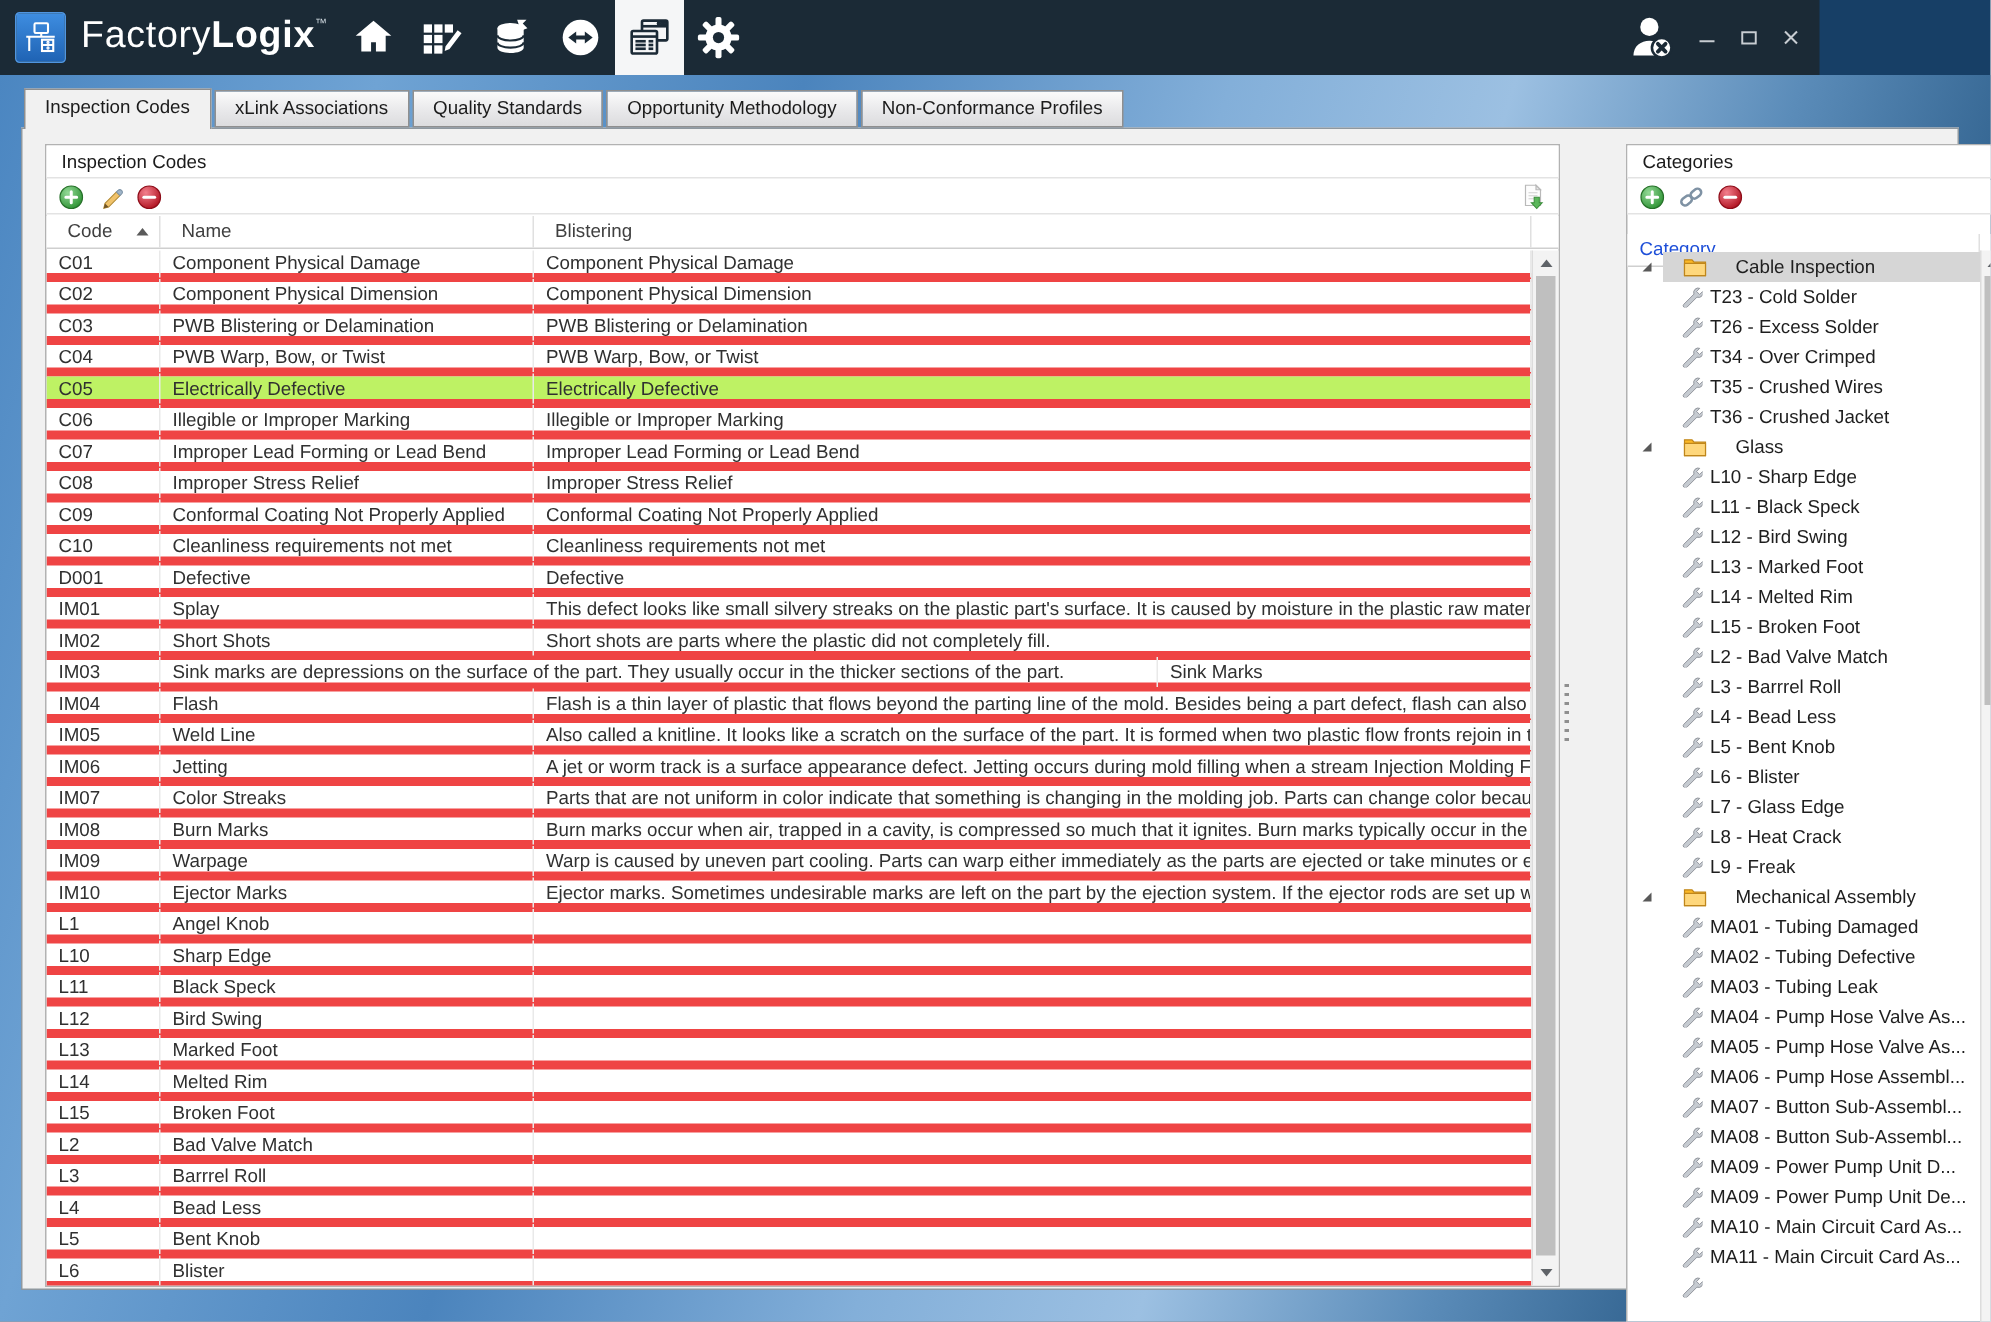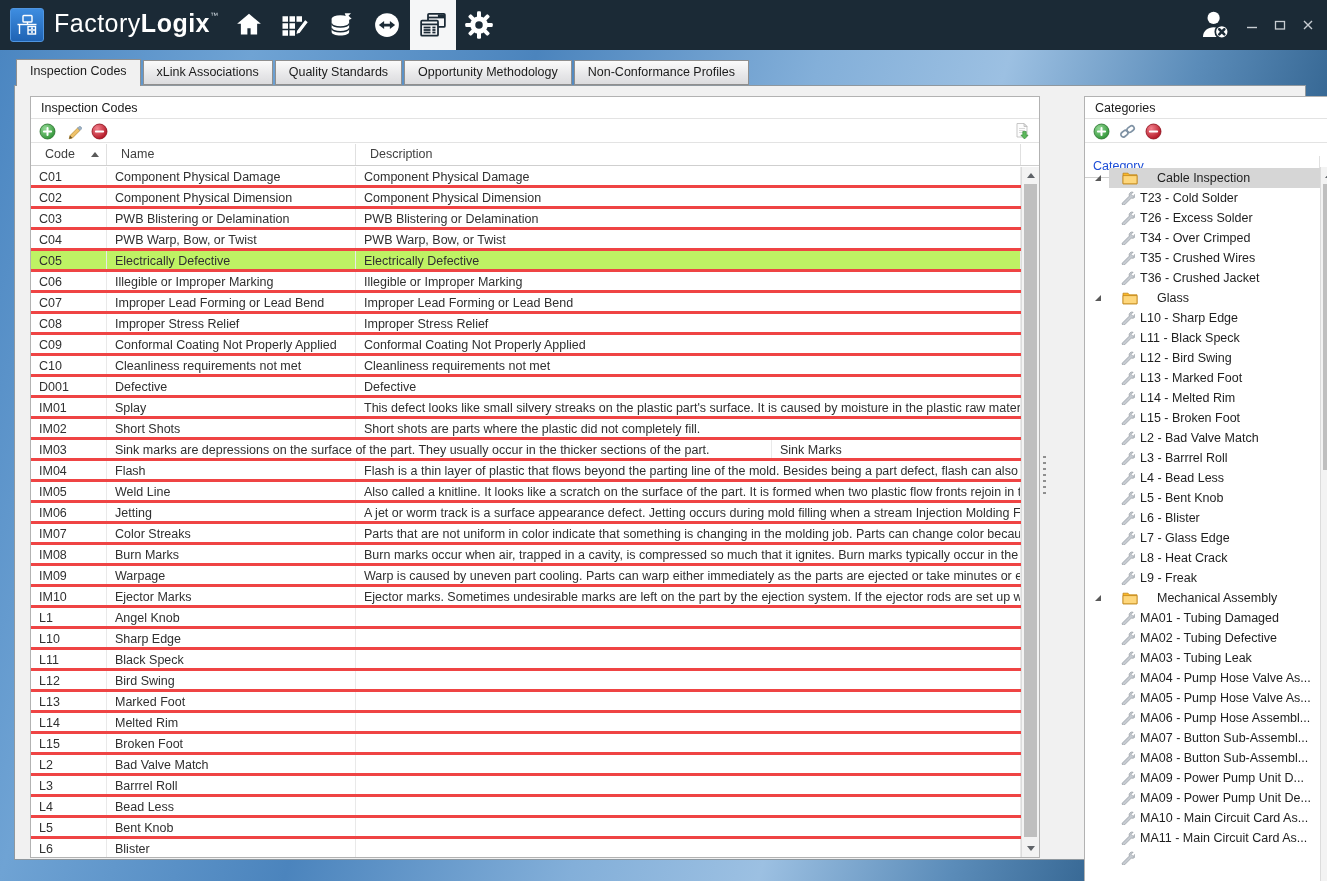--- a/index.html
+++ b/index.html
@@ -1,20 +1,20 @@
 <!DOCTYPE html>
 <html><head>
 <meta charset="utf-8">
 <style>
   * { margin:0; padding:0; box-sizing:border-box; }
   html,body { width:1327px; height:881px; overflow:hidden; }
   body { position:relative; font-family:"Liberation Sans", sans-serif; background:#173f66; }
 
   
-  .titlebar { position:absolute; left:0; top:0; width:1327px; height:50px; background:#1b2a36; display:flex; align-items:center; }
+  .titlebar { position:absolute; left:0; top:0; width:1213px; height:50px; background:#1b2a36; display:flex; align-items:center; }
   .app-logo { position:absolute; left:10px; top:8px; width:34px; height:34px; border-radius:3px;
     background:linear-gradient(180deg,#3e8de0,#1f63b4); border:1px solid #4f95e0; display:flex; align-items:center; justify-content:center; }
   .brand { position:absolute; left:54px; top:9px; font-size:25px; color:#ffffff; letter-spacing:.5px; white-space:nowrap; }
   .brand .w1 { font-weight:300; }
   .brand .w2 { font-weight:700; }
   .brand .tm { font-size:8px; vertical-align:top; position:relative; top:2px; color:#cfd8df; }
   .nav-strip { position:absolute; left:226px; top:0; height:50px; display:flex; }
   .nav-item { width:46px; height:50px; display:flex; align-items:center; justify-content:center; cursor:pointer; }
   .nav-item.selected { background:#f5f6f7; }
   .tb-right { position:absolute; right:8px; top:0; height:50px; display:flex; align-items:center; gap:6px; }
@@ -44,21 +44,21 @@
 
   
   .grid-header { position:absolute; top:47px; left:0; right:0; height:22px; display:flex; border-bottom:1px solid #cfcfcf; background:#fff; font-size:12.5px; color:#3f3f3f; }
   .grid-header .hcell { line-height:21px; padding-left:14px; border-right:1px solid #e0e0e0; display:flex; align-items:center; }
   .col-code { width:76px; }
   .col-name { width:249px; }
   .col-desc { flex:1; }
   .col-stub { width:18px; border-right:none !important; }
   .sort-asc { width:0; height:0; border-left:4px solid transparent; border-right:4px solid transparent; border-bottom:5px solid #5a5a5a; margin-left:auto; margin-right:7px; }
   .grid-body { position:absolute; top:70px; left:0; right:18px; bottom:0; overflow:hidden; }
-  .grid-row { display:flex; height:21px; border-bottom:3px solid #ef4444; cursor:default; }
+  .grid-row { display:flex; height:21px; border-bottom:6px solid #ef4444; cursor:default;align-items:center; }
   .grid-row .cell { line-height:20px; padding-left:8px; font-size:12.5px; color:#303030; border-right:1px solid #e9e9e9; white-space:nowrap; overflow:hidden; }
   .grid-row.selected { background:#bef264; }
 
   
   .vscroll { position:absolute; top:70px; right:0; bottom:0; width:18px; background:#f3f3f3; border-left:1px solid #dcdcdc; }
   .vscroll .arr { position:absolute; left:0; width:100%; height:17px; display:flex; align-items:center; justify-content:center; cursor:pointer; }
   .vscroll .arr.up { top:0; } .vscroll .arr.down { bottom:0; }
   .tri-up { width:0; height:0; border-left:4px solid transparent; border-right:4px solid transparent; border-bottom:5px solid #5f6368; }
   .tri-down { width:0; height:0; border-left:4px solid transparent; border-right:4px solid transparent; border-top:5px solid #5f6368; }
   .thumb { position:absolute; left:2px; right:2px; background:#bfbfbf; cursor:pointer; }
@@ -255,21 +255,21 @@
 
   <div class="grid-header">
     <div class="hcell col-code">
       <span>Code</span>
       <span class="sort-asc"></span>
     </div>
     <div class="hcell col-name">
         <span>Name</span>
       </div>
     <div class="hcell col-desc">
-        <span>Description</span>
+        <span>Blistering</span>
       </div>
     <div class="hcell col-stub"></div>
   </div>
 
   <div class="grid-body">
 
       <div class="grid-row">
         <div class="cell col-code">C01</div>
         <div class="cell col-name">Component Physical Damage</div>
         <div class="cell col-desc">Component Physical Damage</div>

